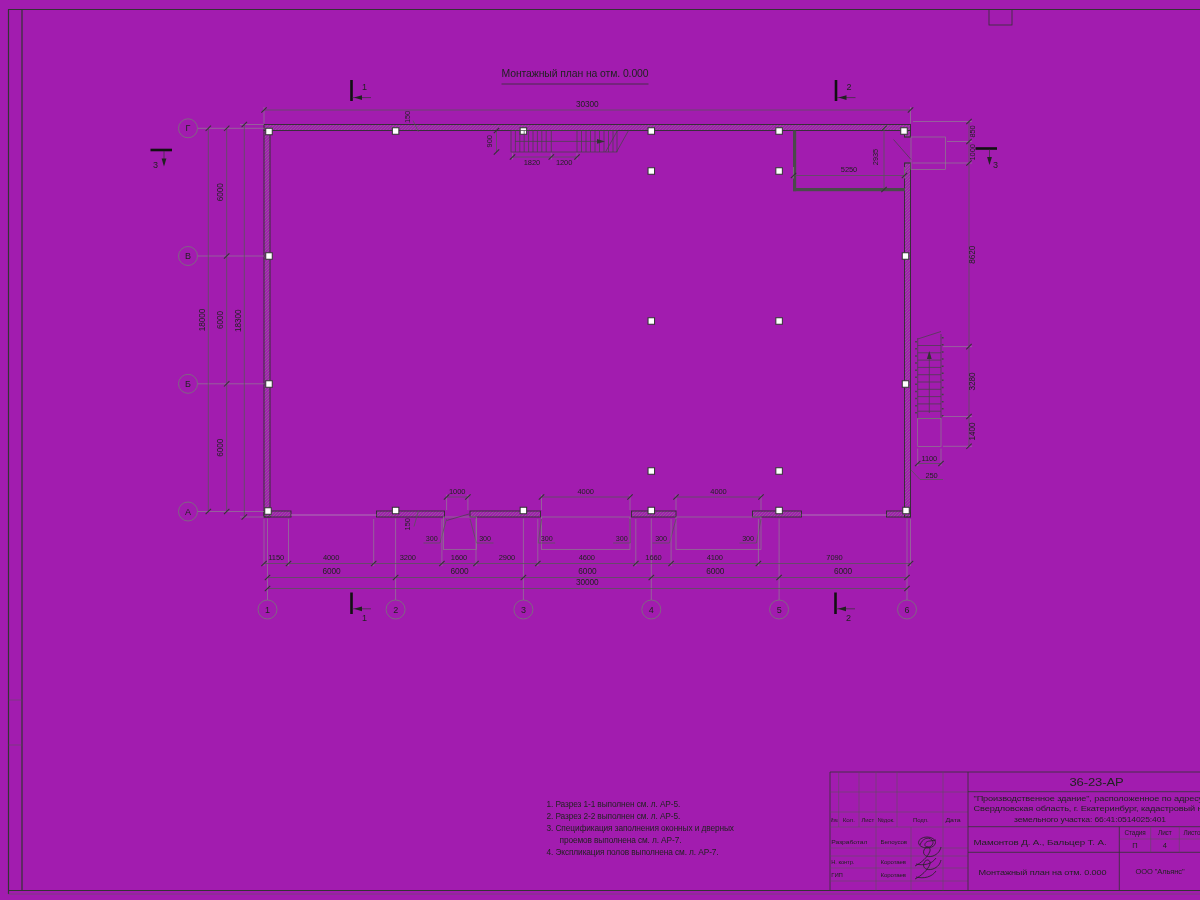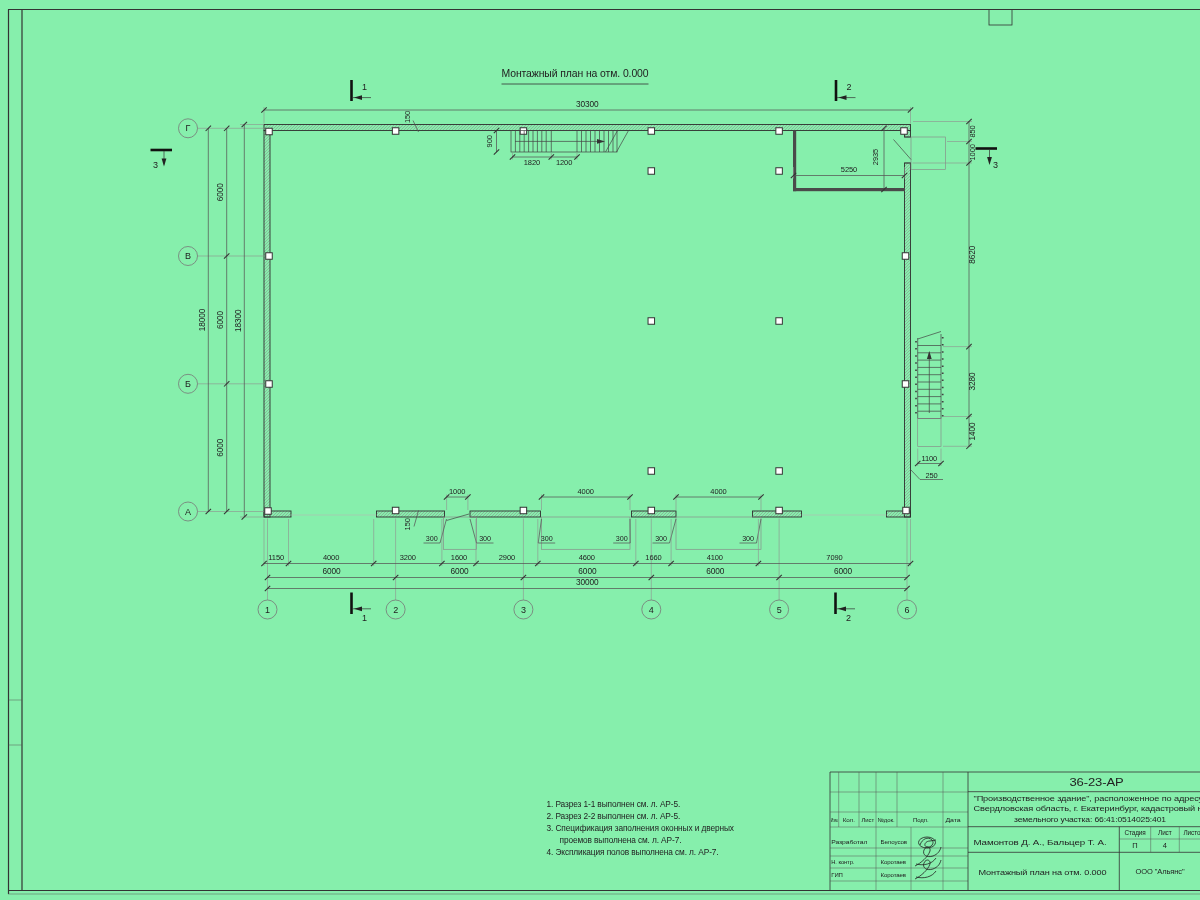--- a/index.html
+++ b/index.html
@@ -1,16 +1,16 @@
 <!DOCTYPE html>
 <html><head>
 <meta charset="utf-8">
 <style>
   html,body{margin:0;padding:0;background:#e8e8e8;}
-  #sheet{position:relative;width:1200px;height:900px;background:#86efac;overflow:hidden;
+  #sheet{position:relative;width:1200px;height:900px;background:#a21caf;overflow:hidden;
          font-family:"Liberation Sans",sans-serif;}
   svg{position:absolute;left:0;top:0;}
   text{fill:#222;font-family:"Liberation Sans",sans-serif;letter-spacing:-0.1px;}
   .t10{font-size:10.2px;}
   .t9{font-size:9px;}
   .t85{font-size:8.3px;}
   .t75{font-size:7.5px;}
   .t7{font-size:7.2px;}
   .t65{font-size:6.4px;}
   .t6{font-size:6px;}

